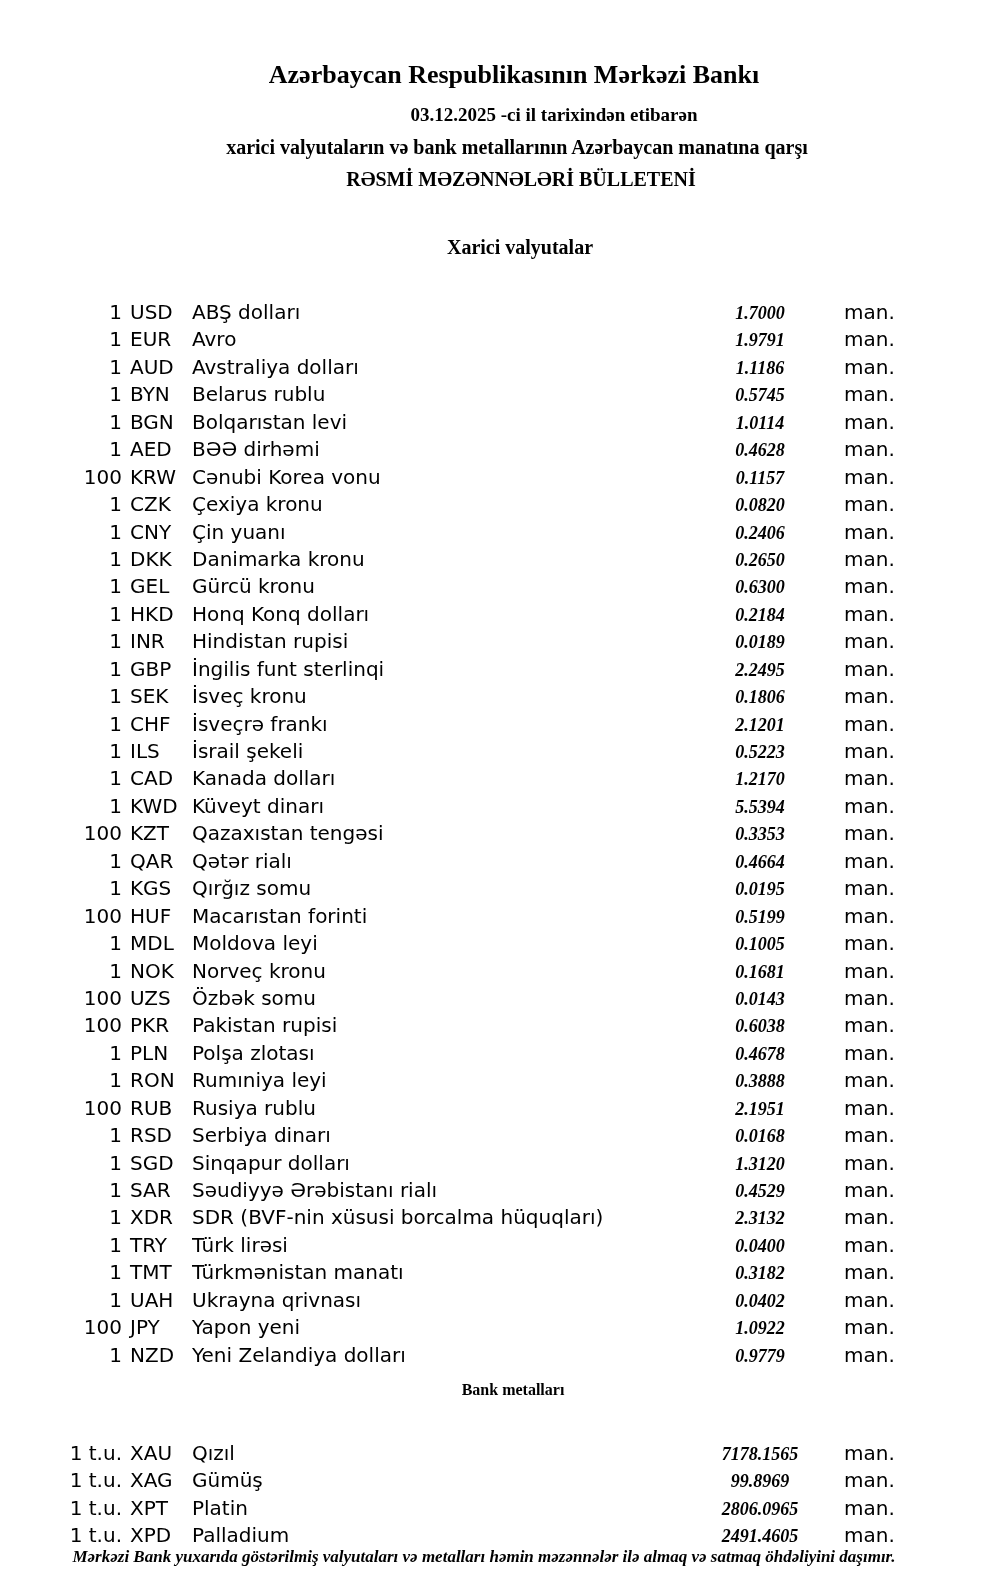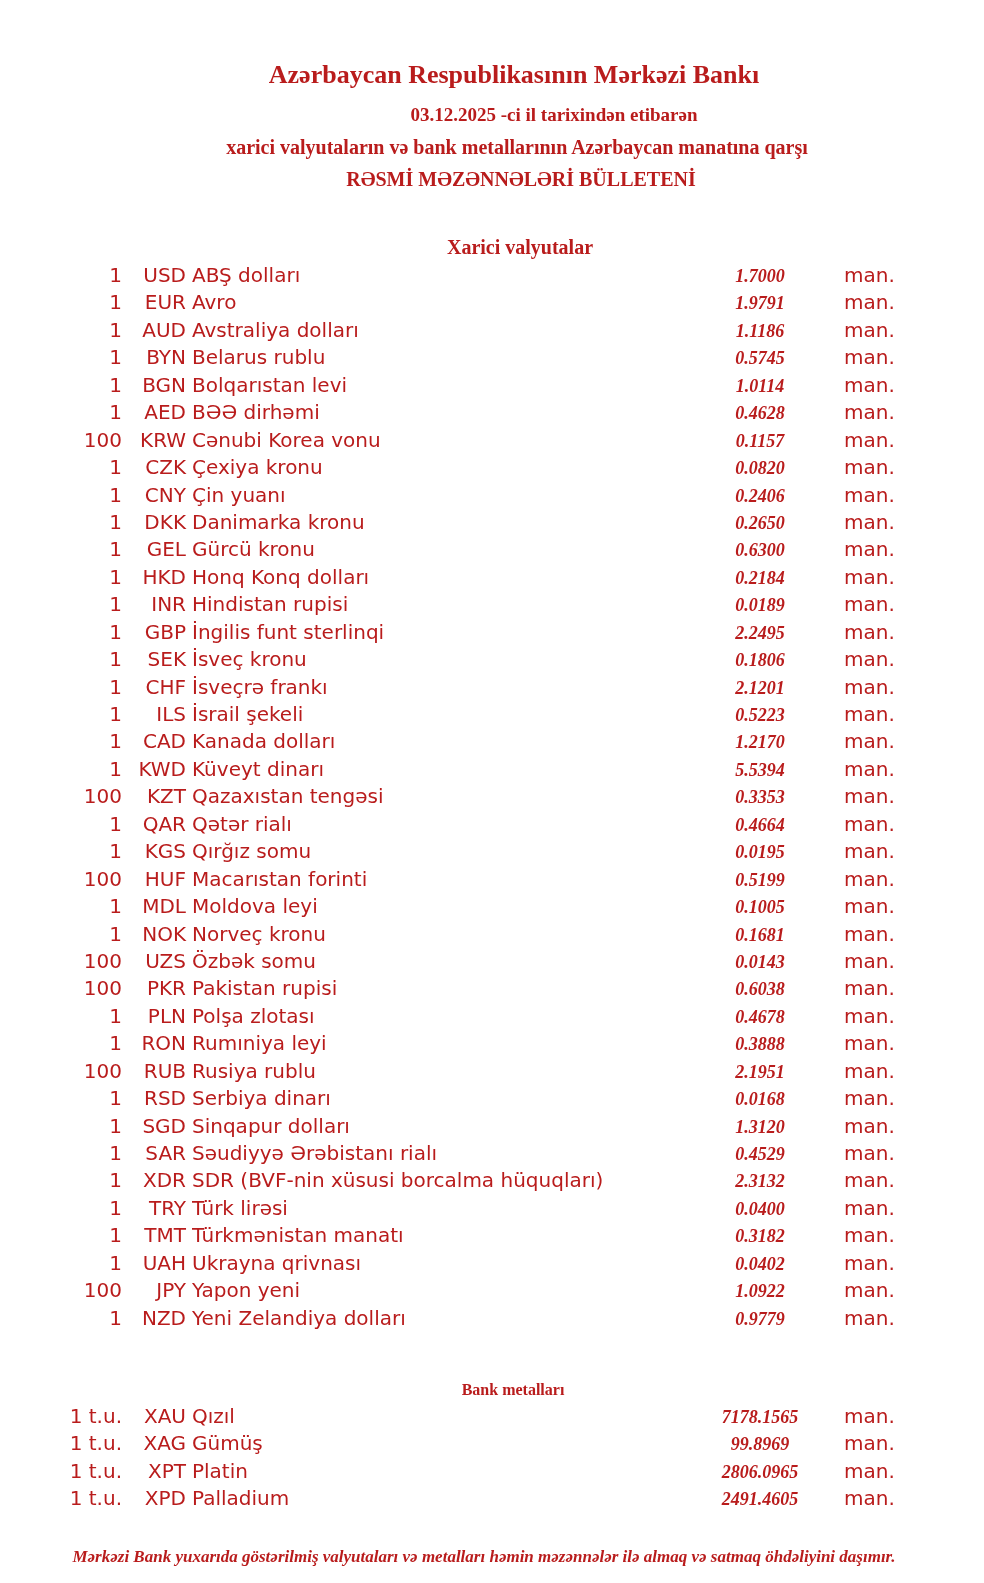--- a/index.html
+++ b/index.html
@@ -1,19 +1,19 @@
 <!DOCTYPE html>
 <html><head>
 <meta charset="utf-8">
 <style>
   html,body{margin:0;padding:0;background:#fff;}
   .page{
     position:relative;
     width:984px;height:1583px;
-    background:#fff;color:#b91c1c;
+    background:#fff;color:#000000;
     overflow:hidden;
   }
   .hdr{
     position:absolute;
     text-align:center;
     font-family:"Liberation Serif",serif;
     font-weight:bold;
     white-space:nowrap;
   }
   .title {top:60px;  left:44px;  right:0; font-size:26px; line-height:30px;}
@@ -25,21 +25,21 @@
   .rows{position:absolute;left:0;right:0;}
   #currency-rows{top:262px;}
   #metal-rows{top:1403px;}
   .row{
     display:flex;align-items:baseline;
     height:27.45px;line-height:27.45px;
     font-family:"DejaVu Sans",sans-serif;
     font-size:20px;white-space:nowrap;
   }
   .qty {width:122px;text-align:right;}
-  .code{width:56px;margin-left:8px;text-align:right;}
+  .code{width:56px;margin-left:8px;text-align:left;margin-top:37px;}
   .name{flex:1;margin-left:6px;text-align:left;overflow:hidden;}
   .rate{
     width:140px;text-align:center;
     font-family:"Liberation Serif",serif;
     font-style:italic;font-weight:bold;
     font-size:18px;
   }
   .man {width:140px;margin-left:14px;text-align:left;}
   .footer{
     position:absolute;top:1546px;left:0;right:16px;

